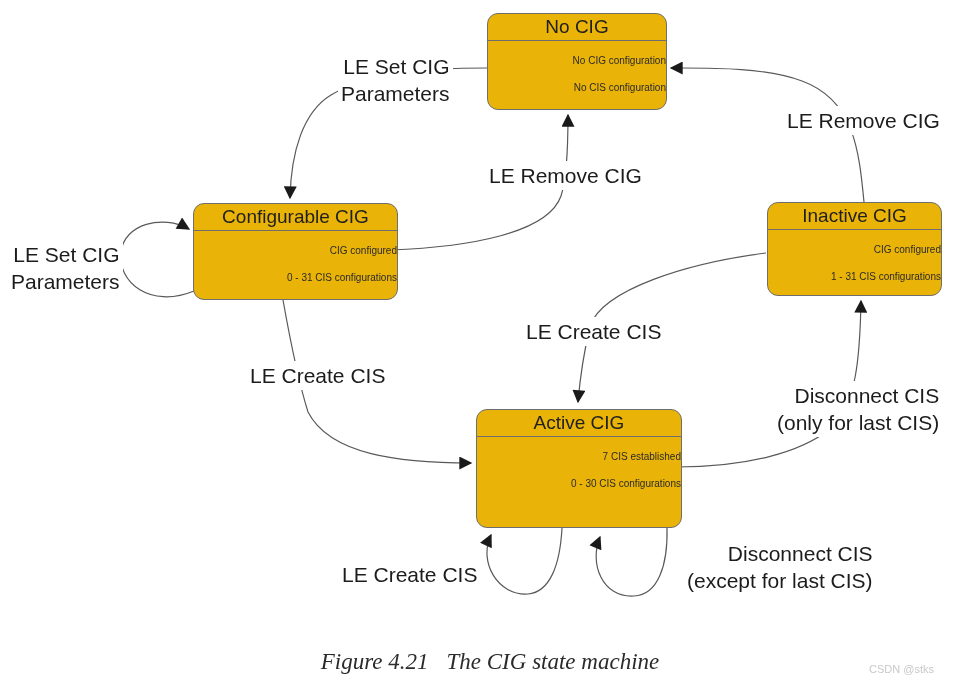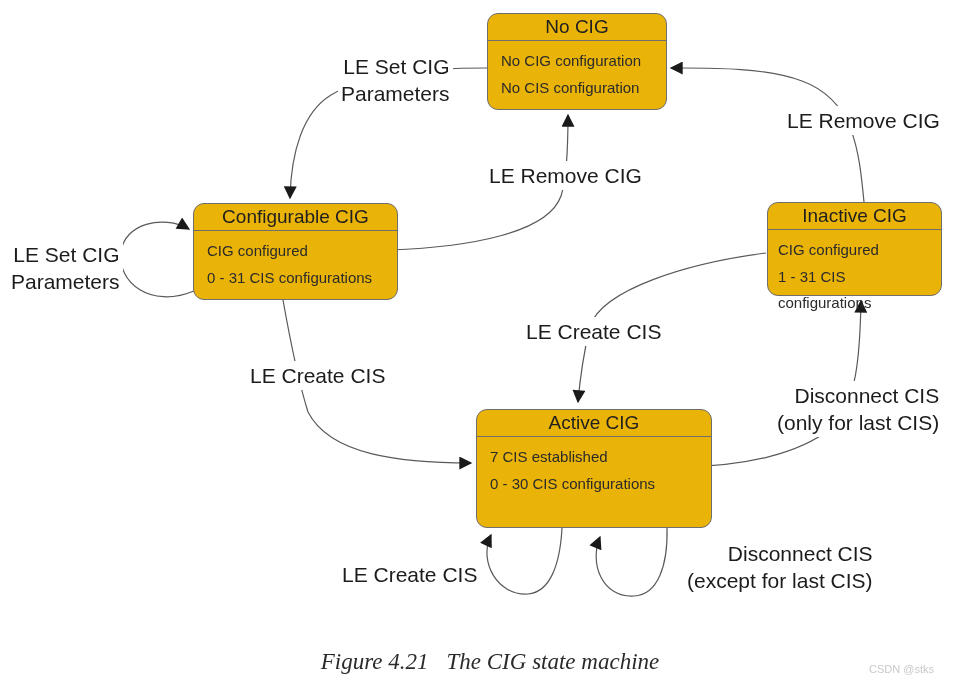--- a/index.html
+++ b/index.html
@@ -9,21 +9,21 @@
   }
   .arrow-layer{position:absolute;left:0;top:0;z-index:1;}
   .state{
     position:absolute;background:#eab308;border:1.4px solid #6e6e6e;border-radius:11px;
     z-index:2;box-sizing:border-box;
   }
   .state-title{
     height:26px;line-height:25px;text-align:center;border-bottom:1.4px solid #6e6e6e;
     font-size:19px;color:#1f1f1f;
   }
-  .state-body{padding:7px 0 0 13px;font-size:15px;line-height:26.5px;color:#2b2b2b;}
+  .state-body{padding:7px 0 0 13px;font-size:10px;line-height:26.5px;color:#2b2b2b;text-align:right;}
   .lbl{
     position:absolute;z-index:2;background:#ffffff;font-size:21px;line-height:27px;
     color:#1c1c1c;white-space:nowrap;padding:1px 3px;text-align:right;
   }
   .caption{
     position:absolute;left:26px;top:649px;width:928px;text-align:center;z-index:2;
     font-family:"Liberation Serif",serif;font-style:italic;font-size:23px;color:#2b2b2b;
   }
   .caption .cap-num{margin-right:18px;}
   .watermark{
@@ -72,21 +72,21 @@
   </div>
 
   <div class="state" style="left:767px;top:202px;width:175px;height:94px">
     <div class="state-title">Inactive CIG</div>
     <div class="state-body" style="padding-left:10px;">
       <div>CIG configured</div>
       <div>1 - 31 CIS configurations</div>
     </div>
   </div>
 
-  <div class="state" style="left:476px;top:409px;width:236px;height:119px">
+  <div class="state" style="left:476px;top:409px;width:206px;height:119px">
     <div class="state-title">Active CIG</div>
     <div class="state-body">
       <div>7 CIS established</div>
       <div>0 - 30 CIS configurations</div>
     </div>
   </div>
 
   <div class="lbl" style="left:338px;top:52px;">
     <div>LE Set CIG</div>
     <div>Parameters</div>

